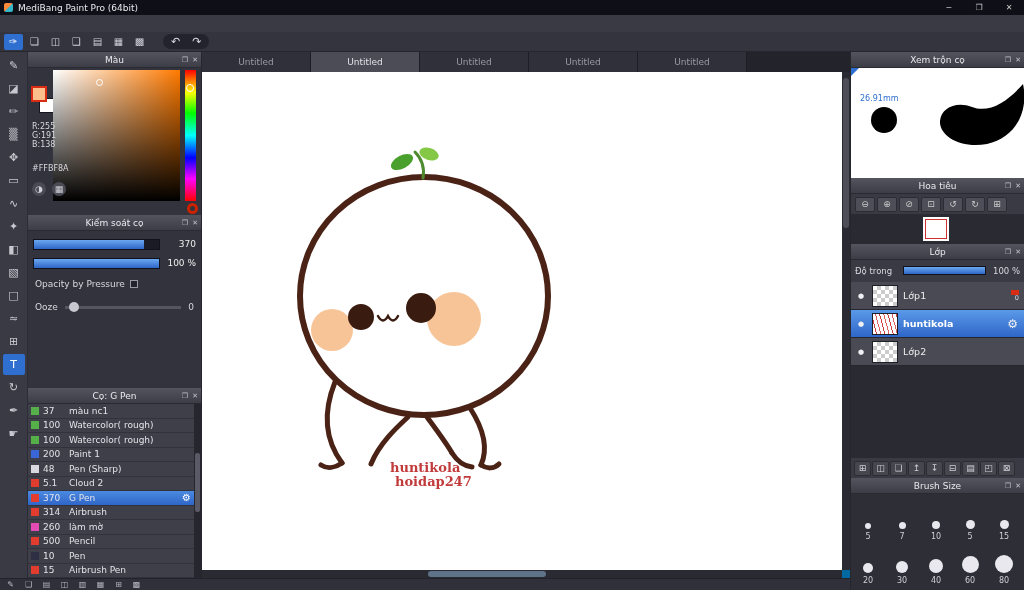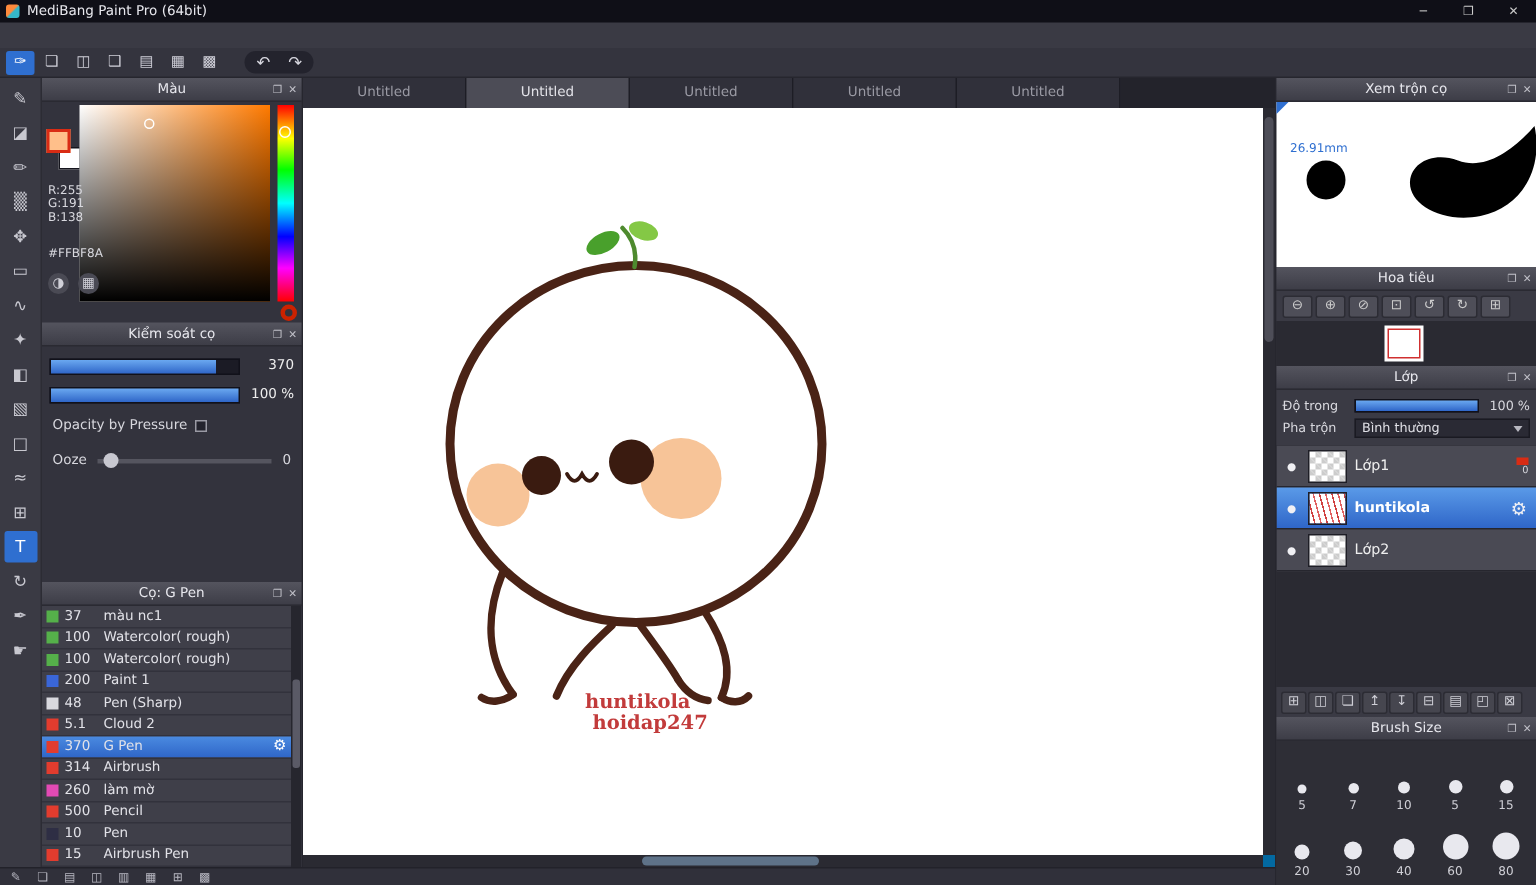--- a/index.html
+++ b/index.html
@@ -447,27 +447,20 @@
       </span>
     </div>
     <div class="layer-controls">
       <div class="lc-row">
         <span class="lc-label">Độ trong</span>
         <div class="slider-track" style="flex:1;height:9px;">
           <div class="slider-fill" style="width:100%;"></div>
         </div>
         <span class="lc-val">100 %</span>
       </div>
-      <div class="lc-row">
-        <span class="lc-label">Pha trộn</span>
-        <div class="blend-select">
-          <span>Bình thường</span>
-          <span class="blend-caret"></span>
-        </div>
-      </div>
     </div>
     <div class="layer-list">
       <div class="layer-row">
         <span class="layer-eye">●</span>
         <span class="checker"></span>
         <span class="layer-name">Lớp1</span>
         <span class="badge-wrap">
           <span class="badge-sq"></span>
           <span class="badge-num">0</span>
         </span>

